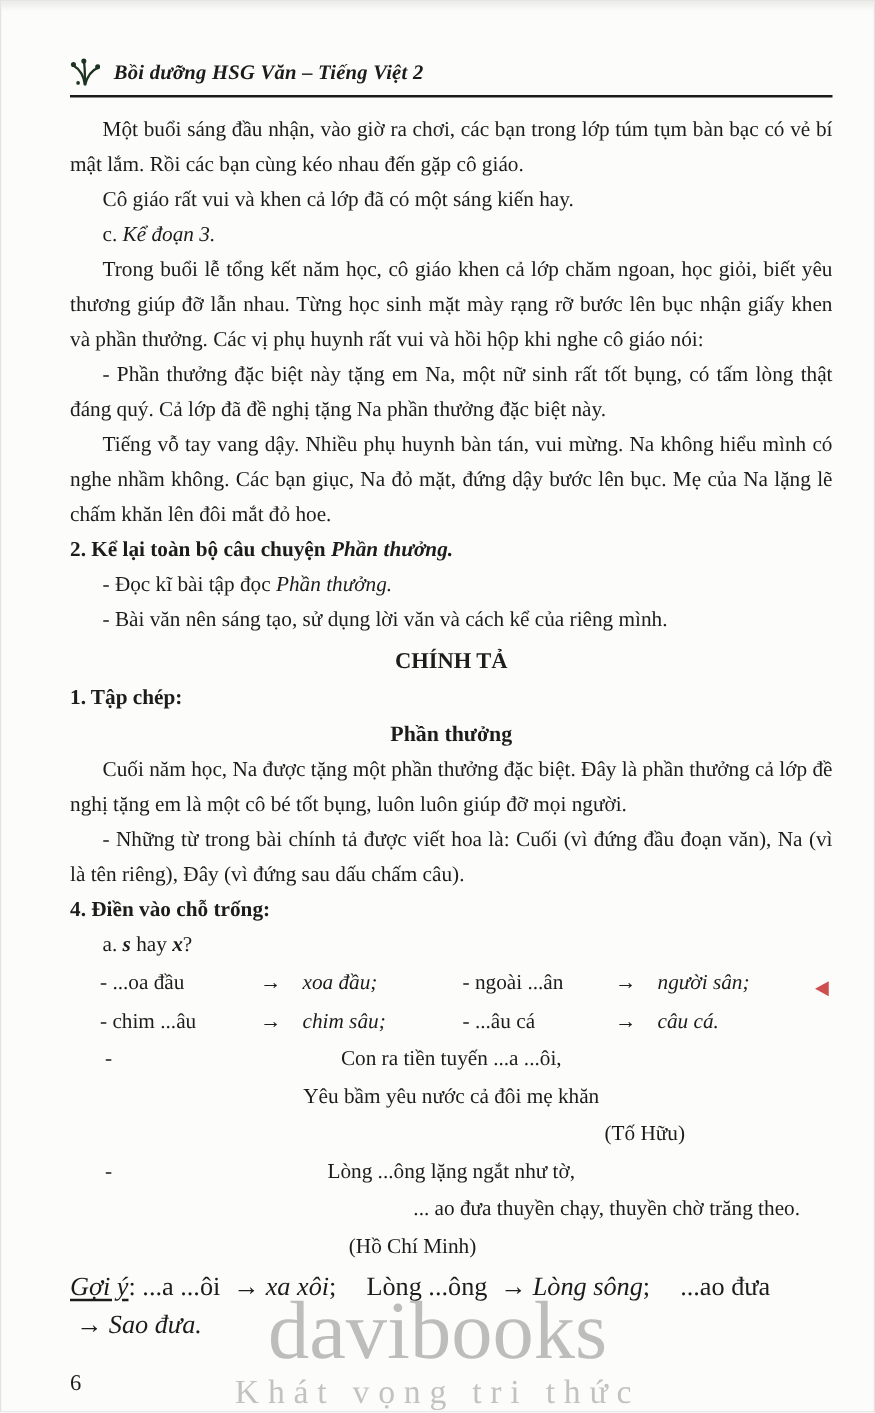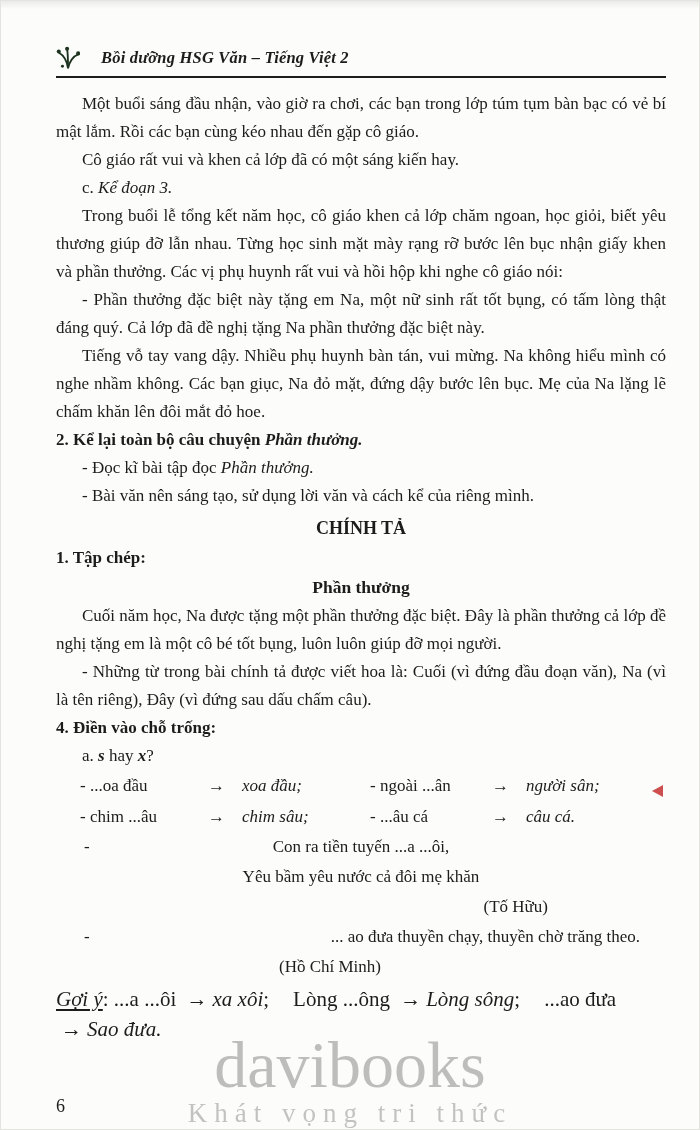--- a/index.html
+++ b/index.html
@@ -7,21 +7,21 @@
     position:relative;width:700px;height:1130px;margin:0 auto;
     background:#fcfcfa;color:#1c1c1c;overflow:hidden;
     font-family:"Liberation Serif", serif;
     border:1px solid #e3e3e0;box-sizing:border-box;
   }
   .page::before{
     content:"";position:absolute;left:0;top:0;right:0;height:8px;
     background:linear-gradient(#d9d9d6, rgba(255,255,255,0));opacity:.5;pointer-events:none;
   }
   .content{position:relative;z-index:1;padding:44px 33px 0 55px;}
-  .header{display:flex;align-items:center;gap:21px;margin-bottom:5px;}
+  .header{display:flex;align-items:center;gap:11px;margin-bottom:5px;}
   .header-title{font-weight:bold;font-style:italic;font-size:16.5px;letter-spacing:.2px;}
   .rule{border-bottom:2.5px solid #1c1c1c;margin-bottom:12px;}
   .para{font-size:17px;line-height:28px;text-align:justify;margin:0;}
   .indent{text-indent:26px;}
   .task{font-weight:bold;}
   .center-heading{font-size:18px;font-weight:bold;text-align:center;margin:4px 0 2px;line-height:28px;}
   .center-sub{font-size:17.5px;font-weight:bold;text-align:center;margin:1px 0;line-height:28px;}
   .i{font-style:italic;}
   .bi{font-style:italic;font-weight:bold;}
   .u{text-decoration:underline;text-underline-offset:3px;}
@@ -115,20 +115,21 @@
 
     <div class="verse">
       <span class="verse-dash">-</span>
       <div class="vline">Con ra tiền tuyến ...a ...ôi,</div>
       <div class="vline">Yêu bầm yêu nước cả đôi mẹ khăn</div>
       <div class="v1-author">(Tố Hữu)</div>
     </div>
 
     <div class="verse">
       <span class="verse-dash">-</span>
+      <div class="vline">Lòng ...ông lặng ngắt như tờ,</div>
       <div class="v2-line2">... ao đưa thuyền chạy, thuyền chờ trăng theo.</div>
       <div class="v2-author">(Hồ Chí Minh)</div>
     </div>
 
     <p class="goiy"><span class="i u">Gợi ý</span><span>: ...a ...ôi </span><span class="arrow">→</span><span class="i">xa xôi</span><span>;</span><span class="gap"></span><span>Lòng ...ông </span><span class="arrow">→</span><span class="i">Lòng sông</span><span>;</span><span class="gap"></span><span>...ao đưa </span><span class="arrow">→</span><span class="i">Sao đưa.</span></p>
 
   </div>
 
   <div class="red-mark"></div>
   <div class="page-number">6</div>

